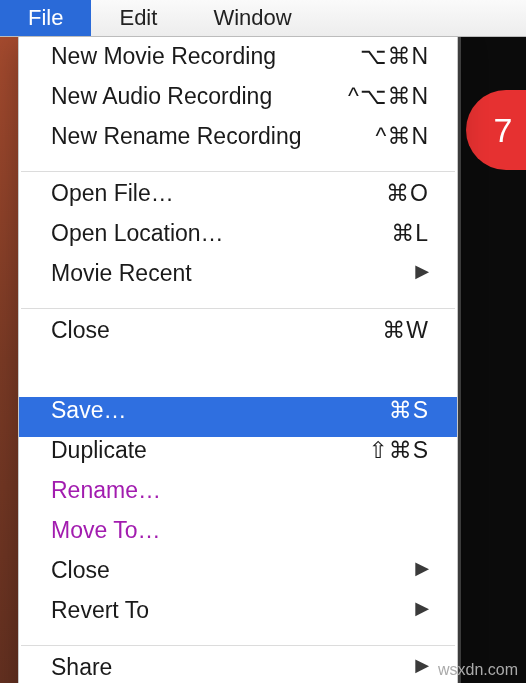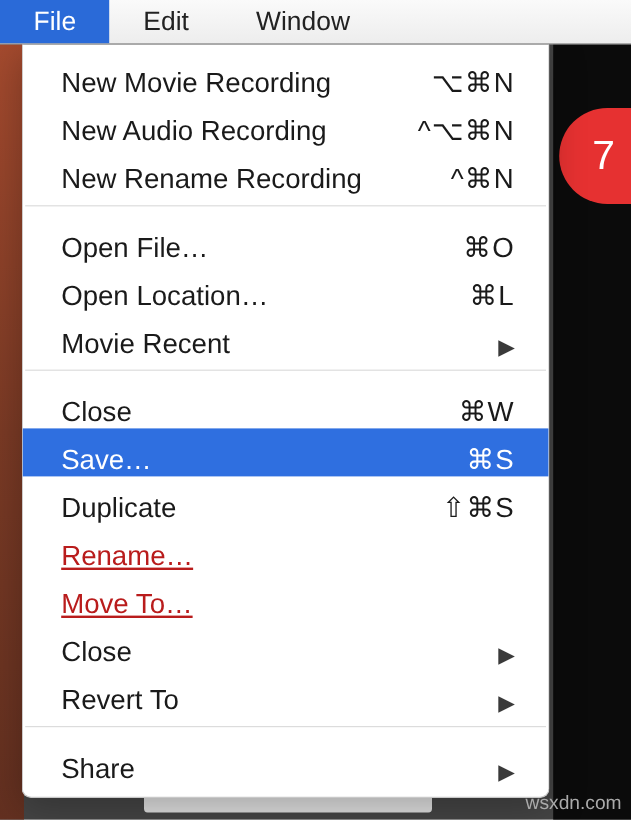--- a/index.html
+++ b/index.html
@@ -84,35 +84,35 @@
       border: 1px solid #c8c8c8;
       border-top: none;
       box-shadow: 0 8px 30px rgba(0,0,0,0.25);
       border-bottom-left-radius: 8px;
       border-bottom-right-radius: 8px;
       z-index: 5;
       padding: 6px 0 10px 0;
     }
     .menu-item {
       display: flex;
-      align-items: flex-end;
+      align-items: flex-start;
       justify-content: space-between;
       height: 40px;
       padding: 0 28px 0 32px;
       font-size: 23px;
       color: #1a1a1a;
       cursor: default;
     }
     .menu-item.selected {
       background: #2f6fe0;
       color: #fff;
+      margin-top: 40px;
     }
     .menu-item.disabled {
-      color: #b91c1c;
-      text-decoration: underline;
+      color: #a21caf;
     }
     .menu-item .label {
       white-space: nowrap;
     }
     .menu-item .shortcut {
       font-family: -apple-system, BlinkMacSystemFont, "Lucida Grande", Arial, sans-serif;
       font-size: 23px;
       letter-spacing: 1px;
       white-space: nowrap;
     }

